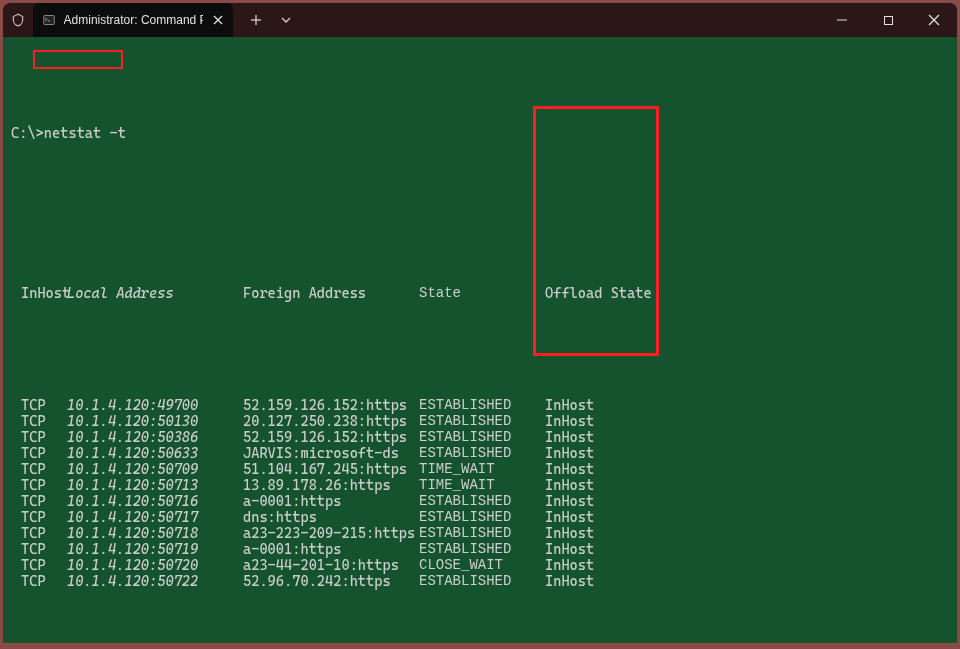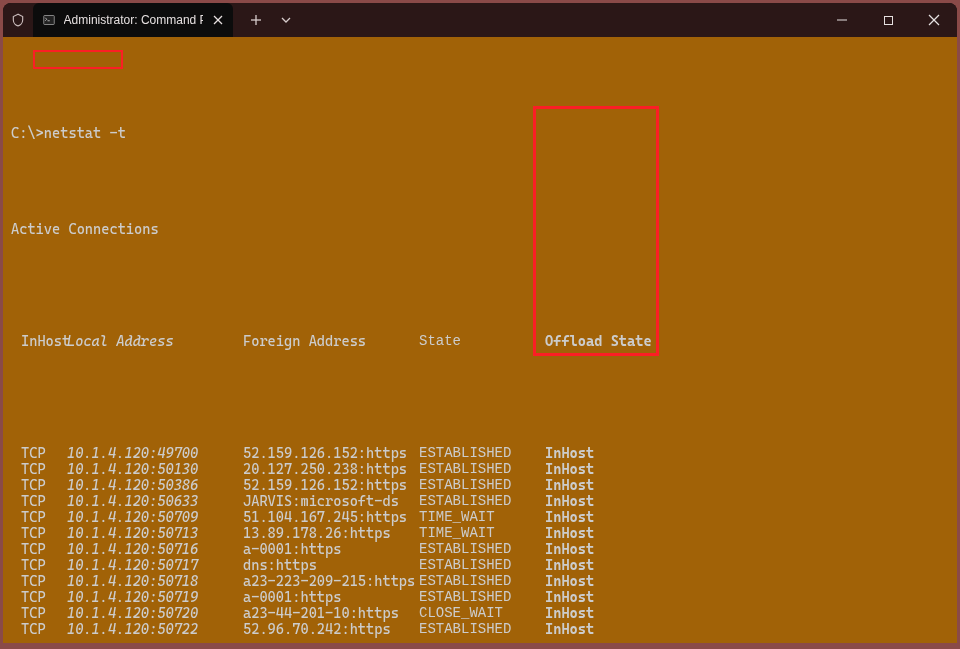--- a/index.html
+++ b/index.html
@@ -85,21 +85,21 @@
   .win-controls {
     display: flex;
   }
   .win-btn {
     width: 46px; height: 34px;
     display: inline-flex; align-items: center; justify-content: center;
     color: #e6e0e0;
   }
   .terminal {
     flex: 1 1 auto;
-    background: #a16207;
+    background: #14532d;
     color: #cccccc;
     padding: 8px 0 0 8px;
     position: relative;
     font-size: 14px;
     line-height: 16px;
     white-space: pre;
     overflow: hidden;
   }
   .hl-cmd {
     position: absolute;
@@ -111,21 +111,21 @@
     border: 3px solid #fb1f25;
     pointer-events: none;
   }
   .row {
     display: flex;
   }
   .c-proto  { width: 56px;  padding-left: 10px; }
   .c-local  { width: 176px; font-style: italic; }
   .c-foreign{ width: 176px; }
   .c-state  { width: 126px; font-family: Liberation Mono, monospace; }
-  .c-offload{ width: 120px; font-weight: bold; }
+  .c-offload{ width: 120px; }
 </style>
 </head>
 <body>
 
 <div class="window">
   <div class="titlebar">
     <div class="title-left">
       <span class="app-icon">
         <svg width="14" height="14" viewBox="0 0 24 24" fill="none" stroke="#c7b9b9" stroke-width="2">
             <path d="M12 2 L4 6 V12 C4 17 8 21 12 22 C16 21 20 17 20 12 V6 Z"></path>
@@ -181,21 +181,20 @@
       </span>
     </div>
   </div>
 
   <div class="terminal">
     <div class="hl-cmd" style="left:30px;top:13px;width:90px;height:19px;"></div>
     <div class="hl-offload" style="left:530px;top:69px;width:126px;height:250px;"></div>
 
     <div><span>C:\&gt;</span><span>netstat -t</span></div>
     <div>&nbsp;</div>
-    <div>Active Connections</div>
     <div>&nbsp;</div>
 
     <div class="row">
       <span class="c-proto">InHost</span>
       <span class="c-local">Local Address</span>
       <span class="c-foreign">Foreign Address</span>
       <span class="c-state">State</span>
       <span class="c-offload">Offload State</span>
     </div>
     <div>&nbsp;</div>

